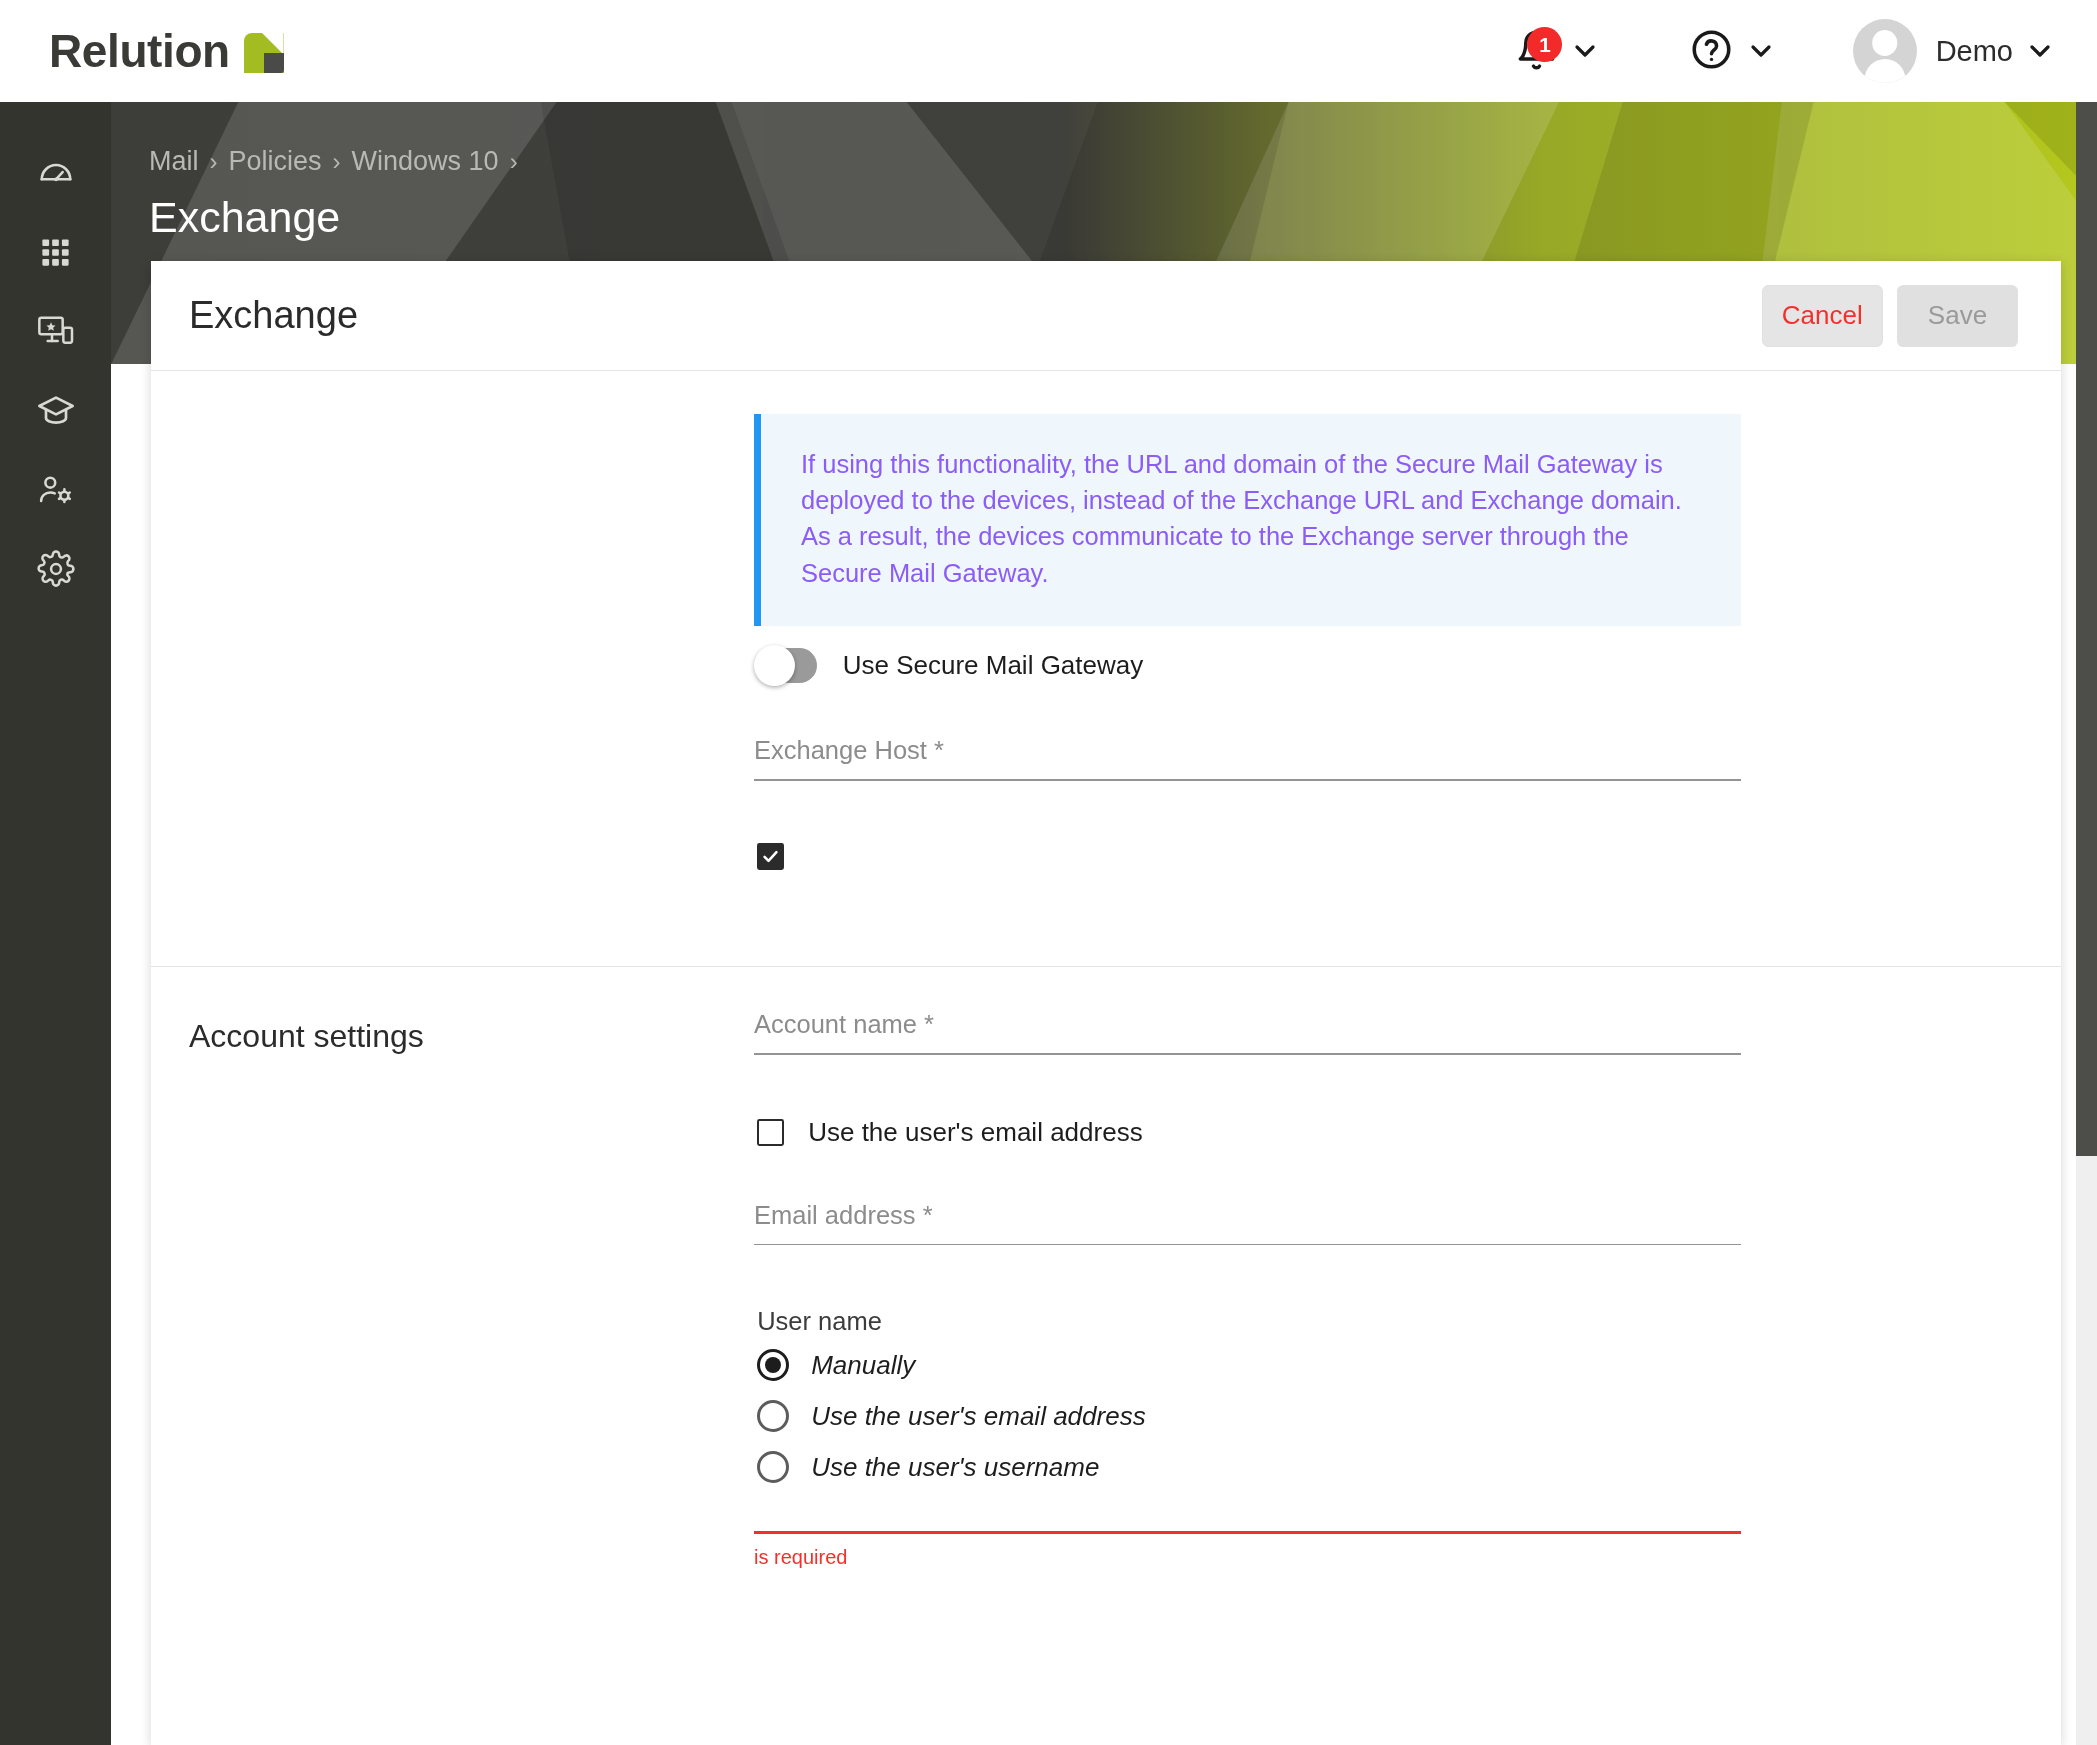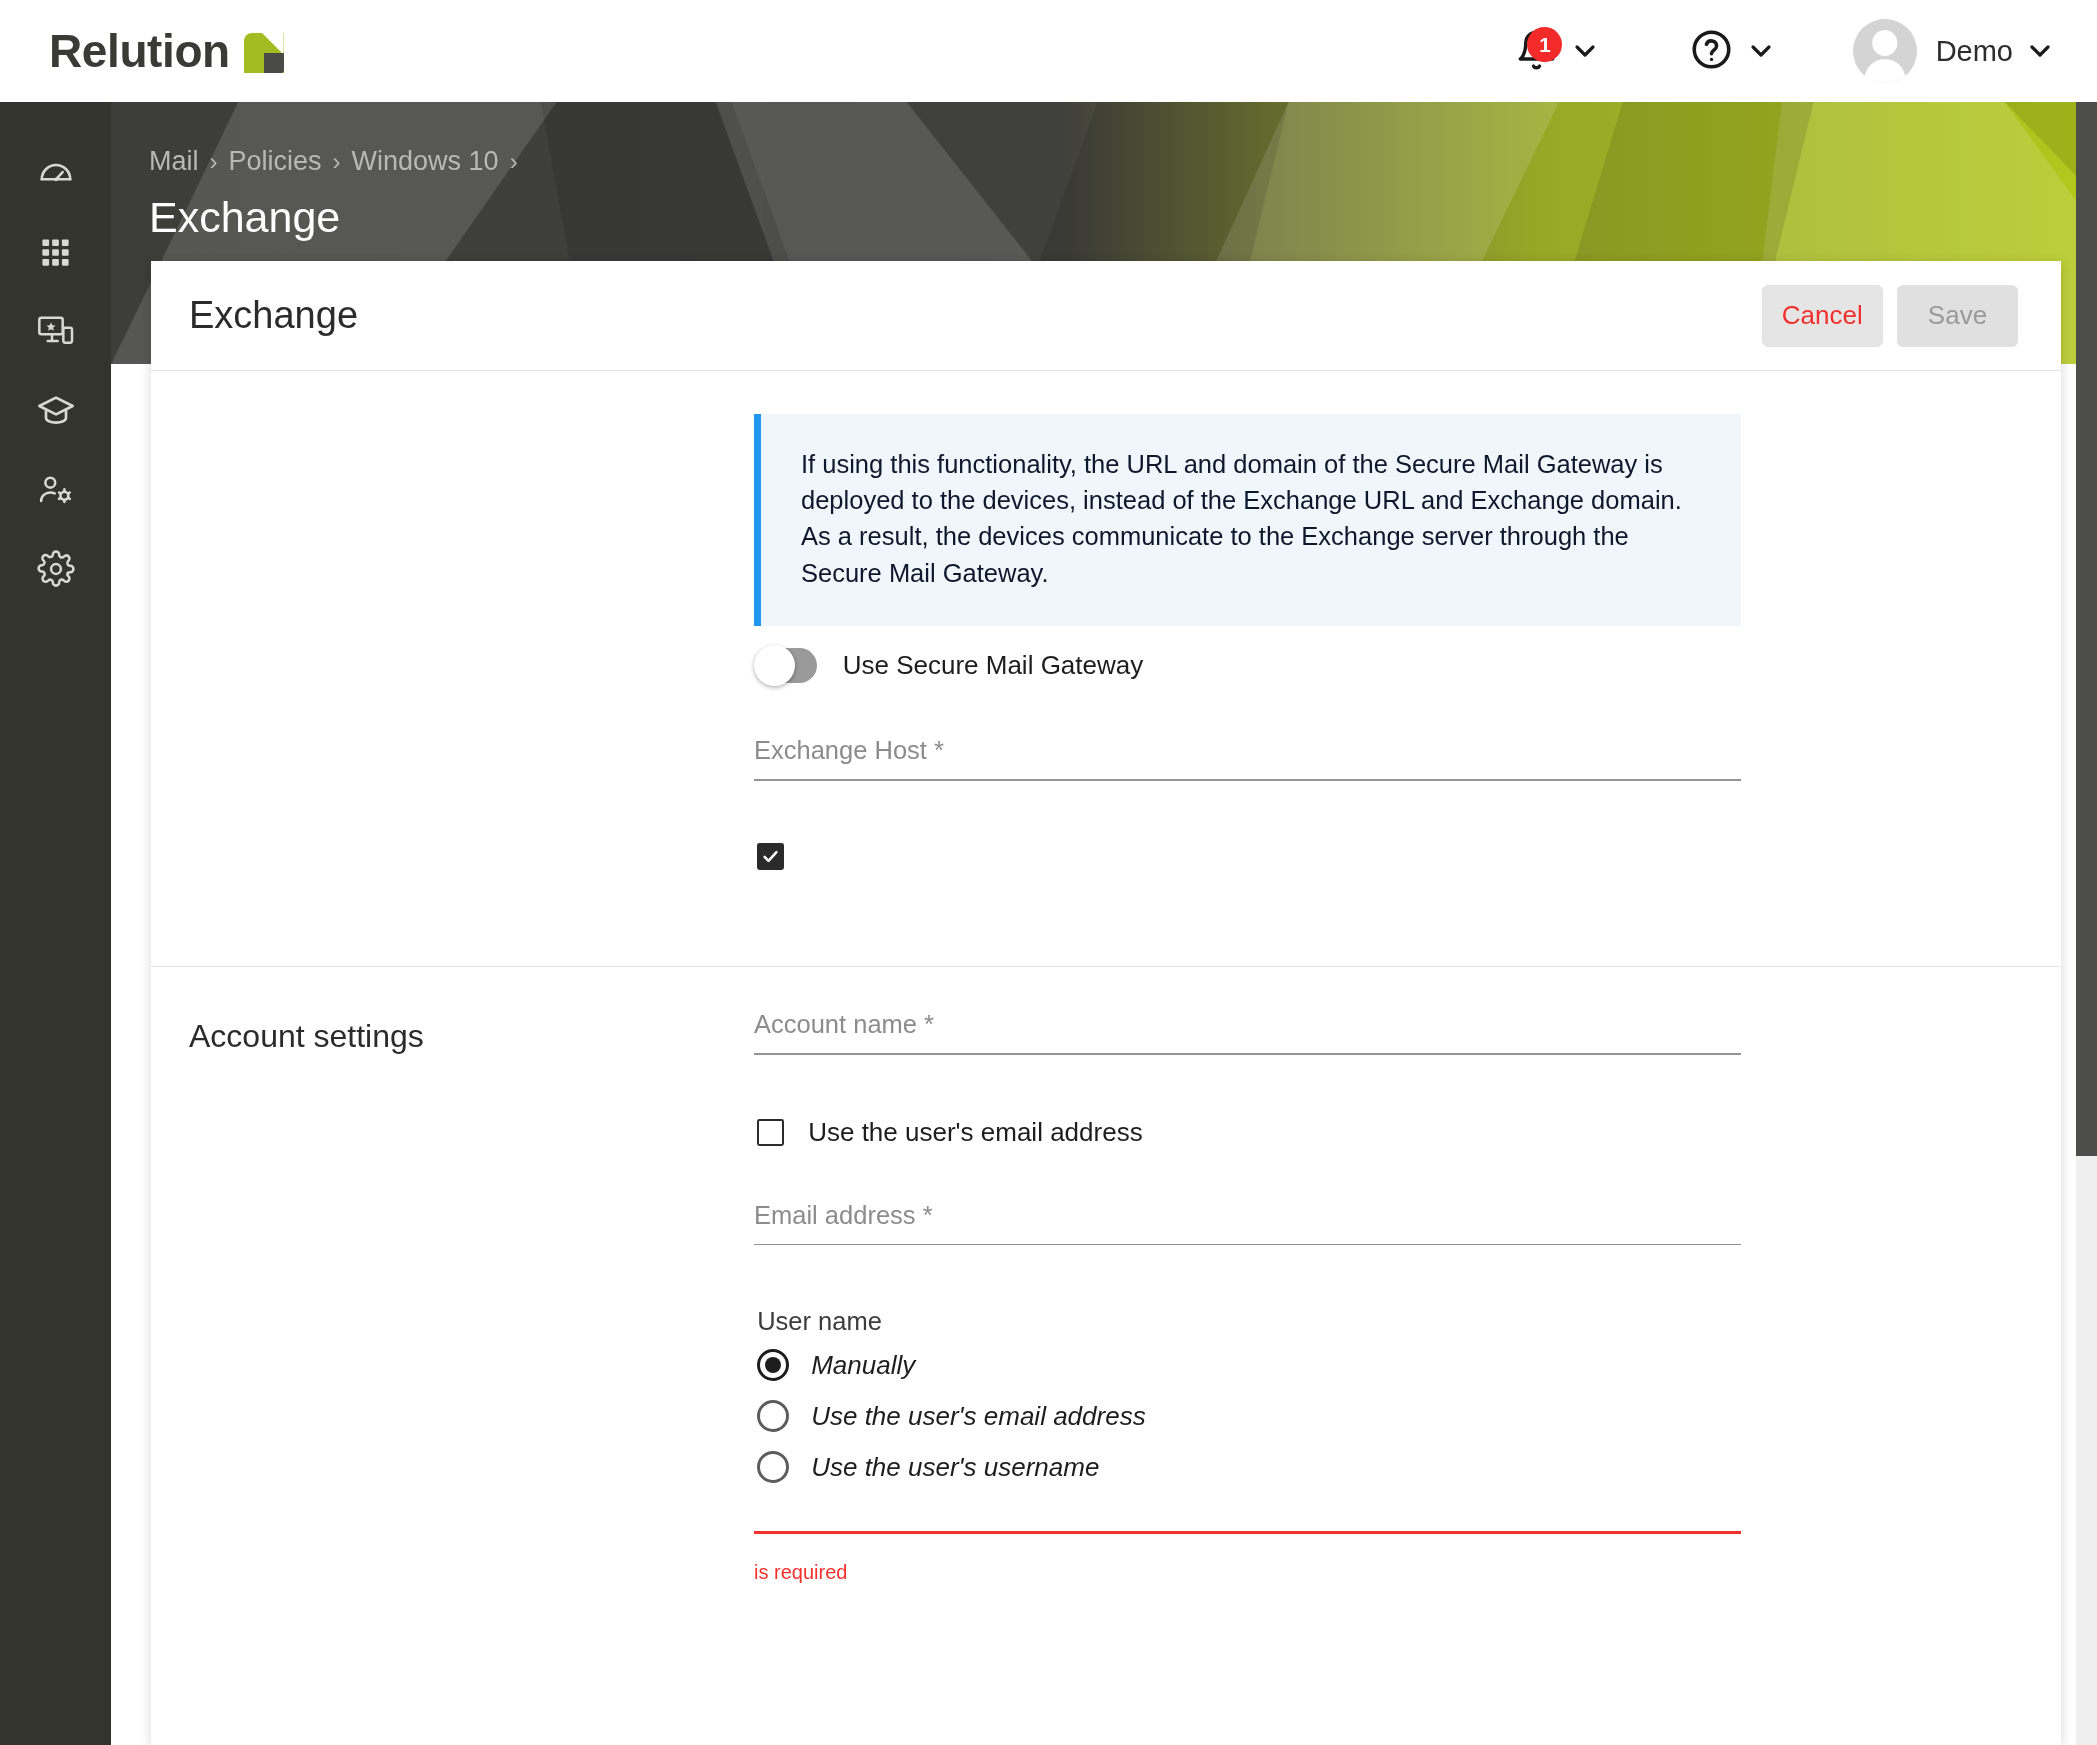--- a/index.html
+++ b/index.html
@@ -158,21 +158,21 @@
     font-size: 32px; color: #2b2b2b; padding-top: 8px;
   }
   .sec-body { width: 987px; flex: none; }
 
   .info-banner {
     background: #eff7fd; border-left: 7.2px solid #2196f3;
     padding: 32px 37px 35px 40px;
     margin-bottom: 22px;
   }
   .info-banner p {
-    font-size: 25.5px; line-height: 1.42; color: #0f172a;
+    font-size: 25.5px; line-height: 1.42; color: #8b5cf6;
   }
 
   .toggle-row { display: flex; align-items: center; margin: 20.7px 0 53px 3.2px; cursor: pointer; }
   .toggle {
     width: 60px; height: 35px; border-radius: 17.5px;
     background: #9a9a9a; position: relative; flex: none;
   }
   .toggle .knob {
     position: absolute; left: -3.2px; top: -3.2px;
     width: 41px; height: 41px; border-radius: 50%;
@@ -184,21 +184,21 @@
   .field-label {
     font-size: 25.5px; color: #8c8c8c;
     padding-bottom: 14.3px; display: block;
   }
   .field-line {
     height: 1.6px; background: #949494; width: 100%;
   }
   .field.error .field-label { color: #f4302c; }
   .field.error .field-line { background: #f4302c; height: 2.4px; }
   .field-error-msg {
-    font-size: 20px; color: #f4302c; padding-top: 27px; display: block;
+    font-size: 20px; color: #f4302c; padding-top: 12px; display: block;
   }
 
   .check-row { display: flex; align-items: center; margin: 11px 0 53px 3.2px; cursor: pointer; }
   .checkbox {
     width: 27px; height: 27px; border-radius: 2.4px;
     border: 2.4px solid #2b2b2b; flex: none;
     display: flex; align-items: center; justify-content: center;
     background: #ffffff;
   }
   .checkbox.checked { background: #2b2b2b; }

